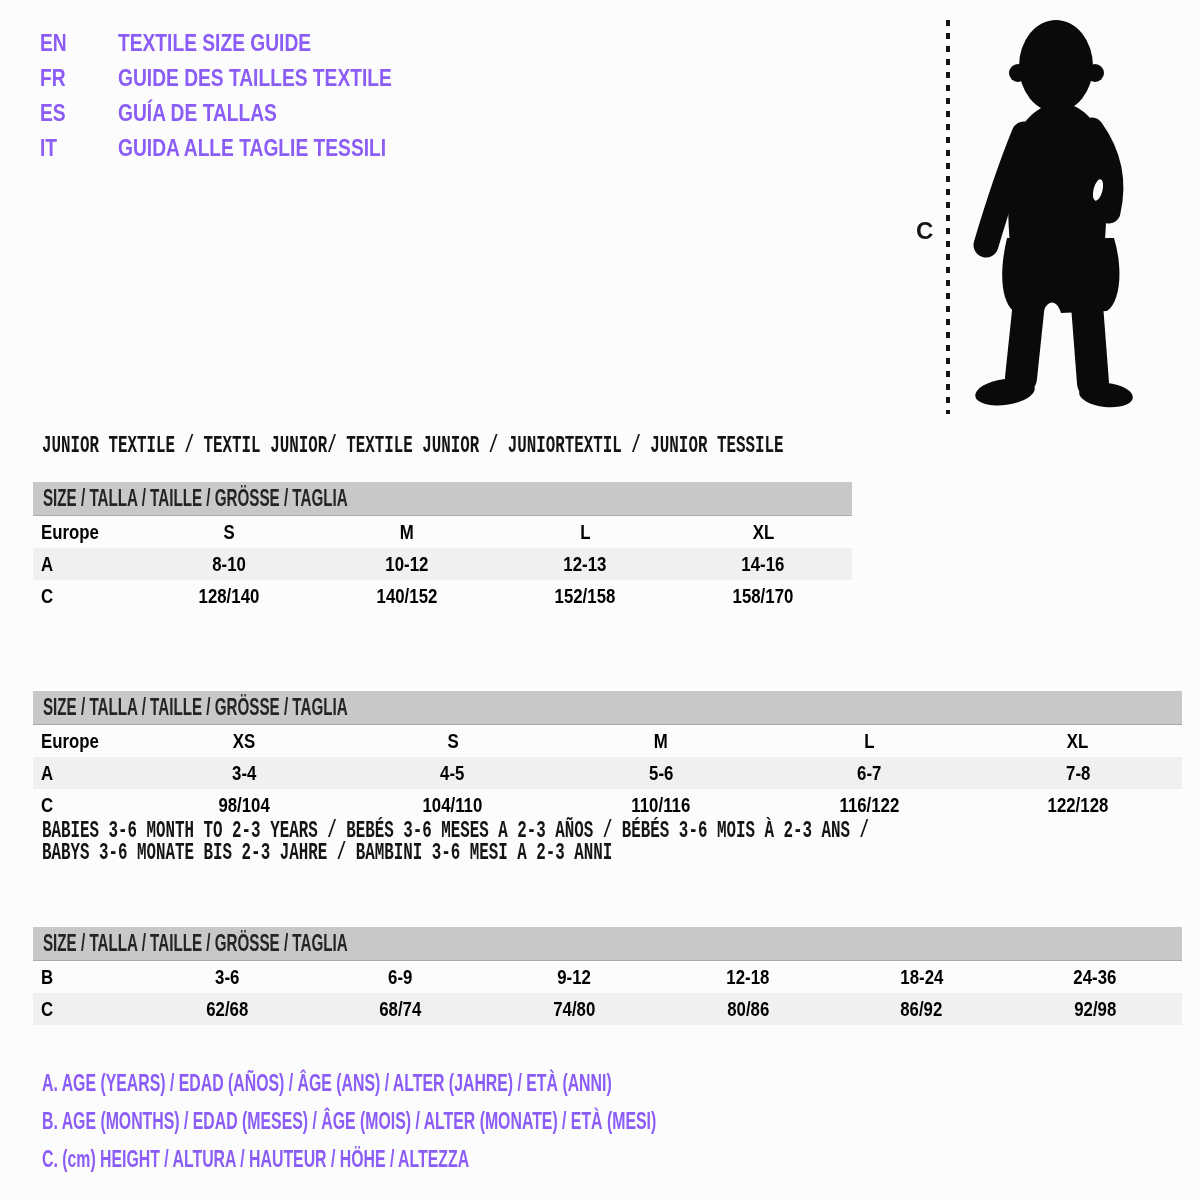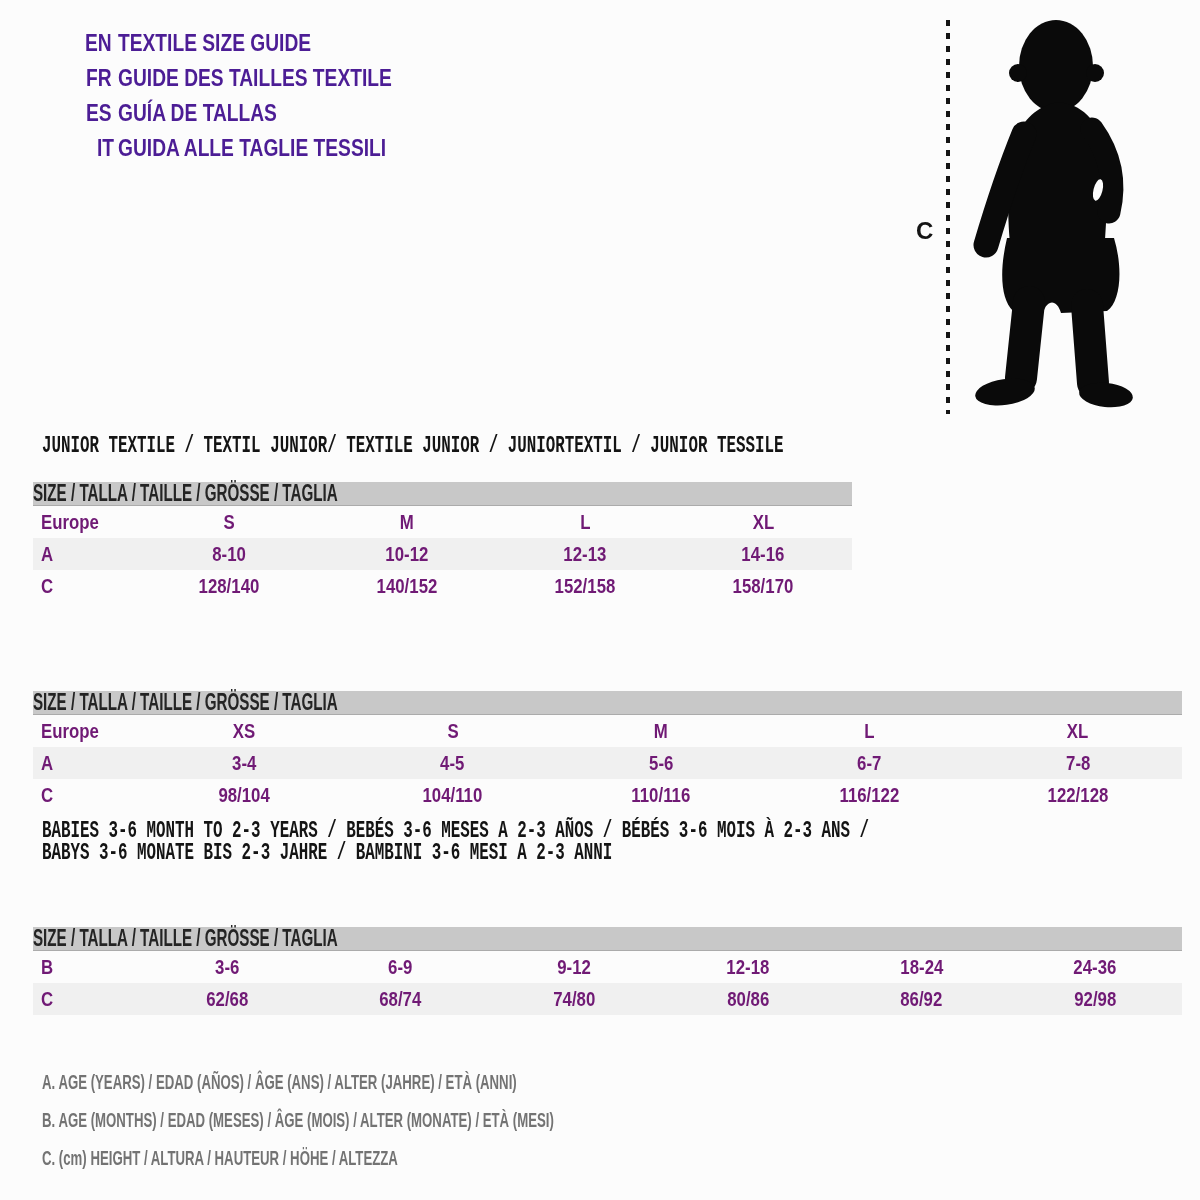--- a/index.html
+++ b/index.html
@@ -9,46 +9,46 @@
     font-family:"Liberation Sans", sans-serif;
     color:#1c1c1c; font-weight:bold;
   }
   
   .sx66  { display:inline-block; transform:scaleX(.66); transform-origin:0 50%; white-space:nowrap; }
   .sx80l { display:inline-block; transform:scaleX(.80); transform-origin:0 50%; white-space:nowrap; }
   .sx80c { display:inline-block; transform:scaleX(.80); transform-origin:50% 50%; white-space:nowrap; }
 
   
   .lang-list { position:absolute; left:40px; top:30px; display:flex; flex-direction:column; gap:10px; }
-  .lang-row  { display:flex; font-size:24px; line-height:25px; color:#4c1d95;text-align:right; }
+  .lang-row  { display:flex; font-size:24px; line-height:25px; color:#8b5cf6; }
   .lang-code { width:78px; flex:none; }
 
   
   .dash-line { position:absolute; left:946px; top:20px; width:4px; height:394px;
                background:repeating-linear-gradient(to bottom, #141414 0 6px, transparent 6px 13px); }
   .fig-label { position:absolute; left:916px; top:217px; font-size:24px; color:#141414; }
   .baby-svg  { position:absolute; left:963px; top:16px; }
 
   
   .sec-head { position:absolute; font-size:24px; line-height:25px; color:#141414;font-family:Liberation Mono, monospace; }
   .sub-a { font-size:15px; vertical-align:-4px; }
 
   
   .size-table { position:absolute; }
-  .size-bar { height:24px; background:#c8c8c8; border-bottom:1px solid #ababab;
-              display:flex; align-items:center; box-sizing:border-box;
+  .size-bar { height:34px; background:#c8c8c8; border-bottom:1px solid #ababab;
+              display:flex; align-items:center; padding-left:10px; box-sizing:border-box;
               font-size:23px; color:#242424; }
-  .trow  { display:grid; height:32px; align-items:center; font-size:21px; color:#701a75; }
+  .trow  { display:grid; height:32px; align-items:center; font-size:21px; color:#000000; }
   .trow.shaded { background:#f0f0f0; }
   .tcell { text-align:center; }
   .tcell.label { text-align:left; padding-left:8px; }
 
   
   .legend { position:absolute; left:42px; top:1070px; display:flex; flex-direction:column; gap:13px; }
-  .legend-line { font-size:20px; line-height:25px; color:#737373;text-decoration:underline; }
+  .legend-line { font-size:24px; line-height:25px; color:#8b5cf6;text-decoration:underline; }
 </style>
 </head>
 <body>
 
 <div class="page">
 
   <div class="lang-list" id="lang-list">
       <div class="lang-row">
         <span class="lang-code"><span class="sx80l">EN</span></span>
         <span><span class="sx80l">TEXTILE SIZE GUIDE</span></span>

